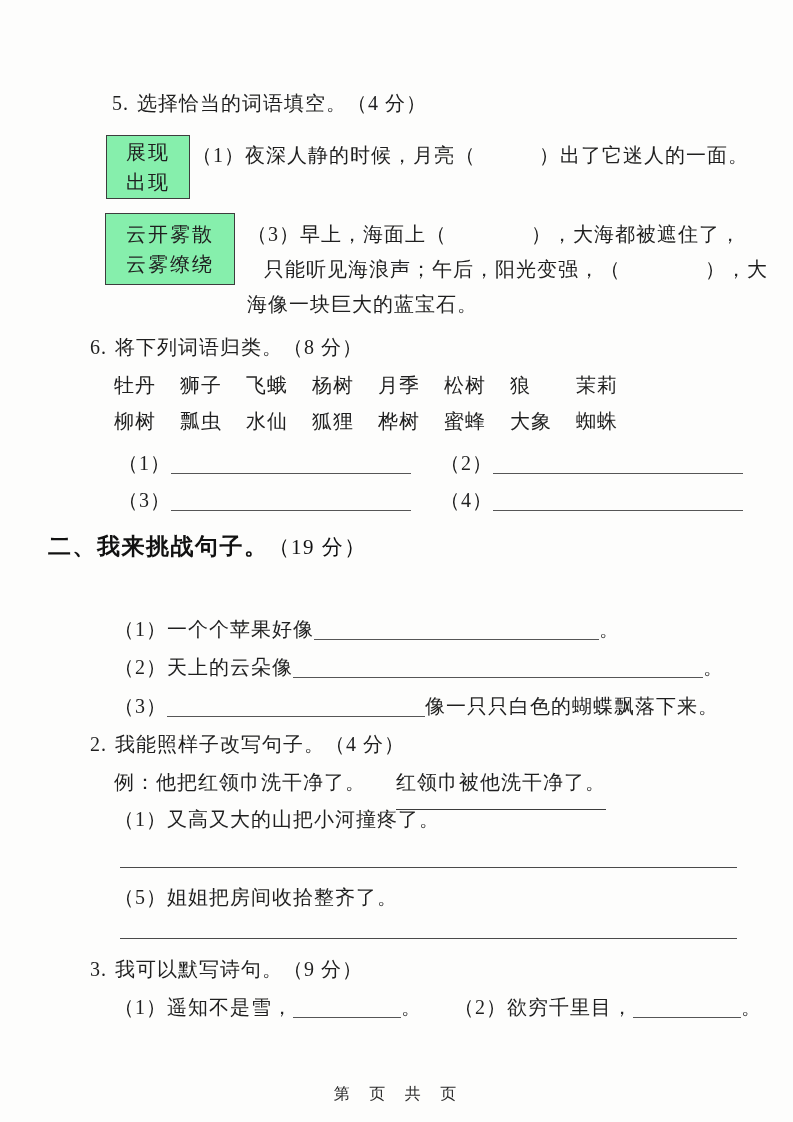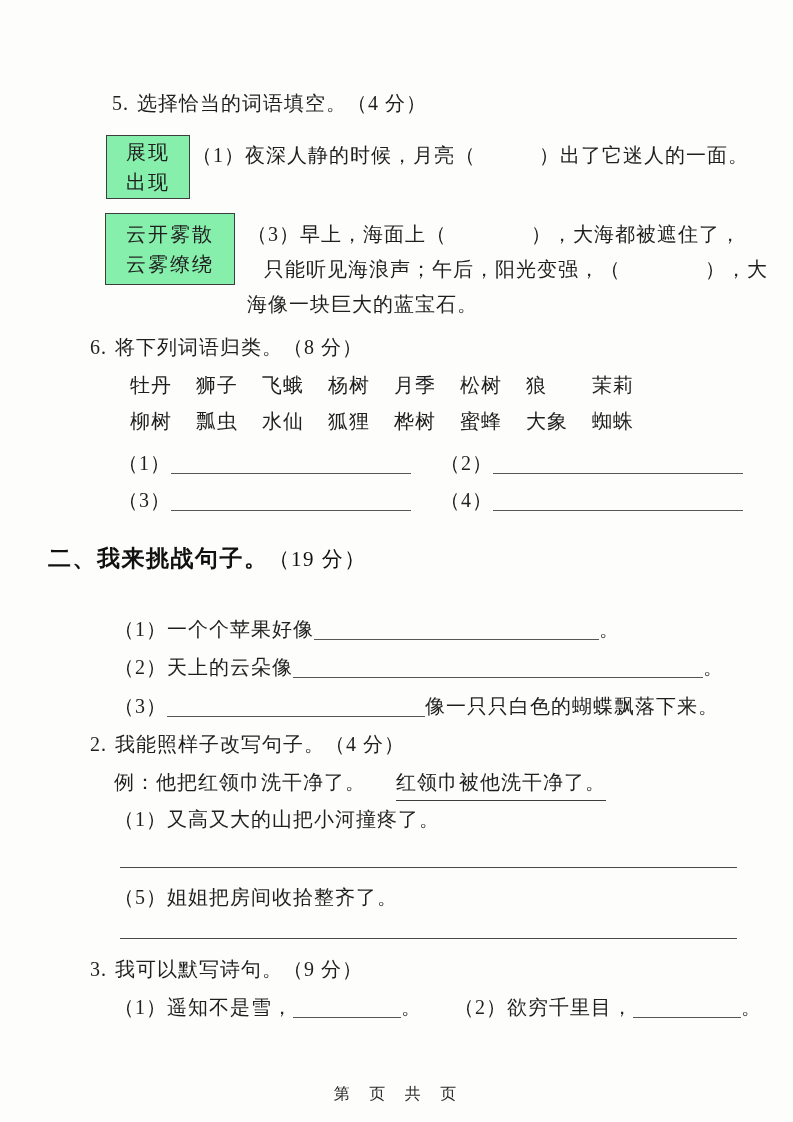--- a/index.html
+++ b/index.html
@@ -22,40 +22,39 @@
   }
   .heading .num { margin-right:8px; }
   .sec-heading {
     position:absolute;
     font-family:"Liberation Sans","DejaVu Sans",sans-serif;
     font-weight:bold;
     font-size:23px;
     letter-spacing:1.5px;
     white-space:nowrap;
     color:#111;
-    margin-top:12px;
   }
   .sec-heading .score { font-family:"Liberation Serif","DejaVu Serif",serif; font-weight:normal; font-size:21px; }
   .wordbox {
     position:absolute;
     border:1.6px solid #3d3d3d;
     display:flex; flex-direction:column;
     justify-content:center; align-items:center;
     background:#86efac;
   }
   .wordbox span { display:block; font-size:20px; line-height:30px; letter-spacing:2px; }
-  .words { position:absolute; display:flex;margin-left:16px; }
+  .words { position:absolute; display:flex; }
   .words span { width:66px; font-size:20px; letter-spacing:1px; }
   .u {
     display:inline-block;
     border-bottom:1.5px solid #565656;
     height:18px;
     vertical-align:-4px;
   }
-  .answer-underline { border-bottom:1.5px solid #3c3c3c; padding-bottom:7px; }
+  .answer-underline { border-bottom:1.5px solid #3c3c3c; padding-bottom:16px; }
   .gap { display:inline-block; }
   .rule { position:absolute; border-top:1.6px solid #4a4a4a; height:0; }
   .footer {
     position:absolute; left:0; right:0; top:1084px;
     text-align:center;
     font-family:"Liberation Sans","DejaVu Sans",sans-serif;
     font-size:16px; color:#2a2a2a;
     letter-spacing:3px; word-spacing:9px;
   }
 </style>

